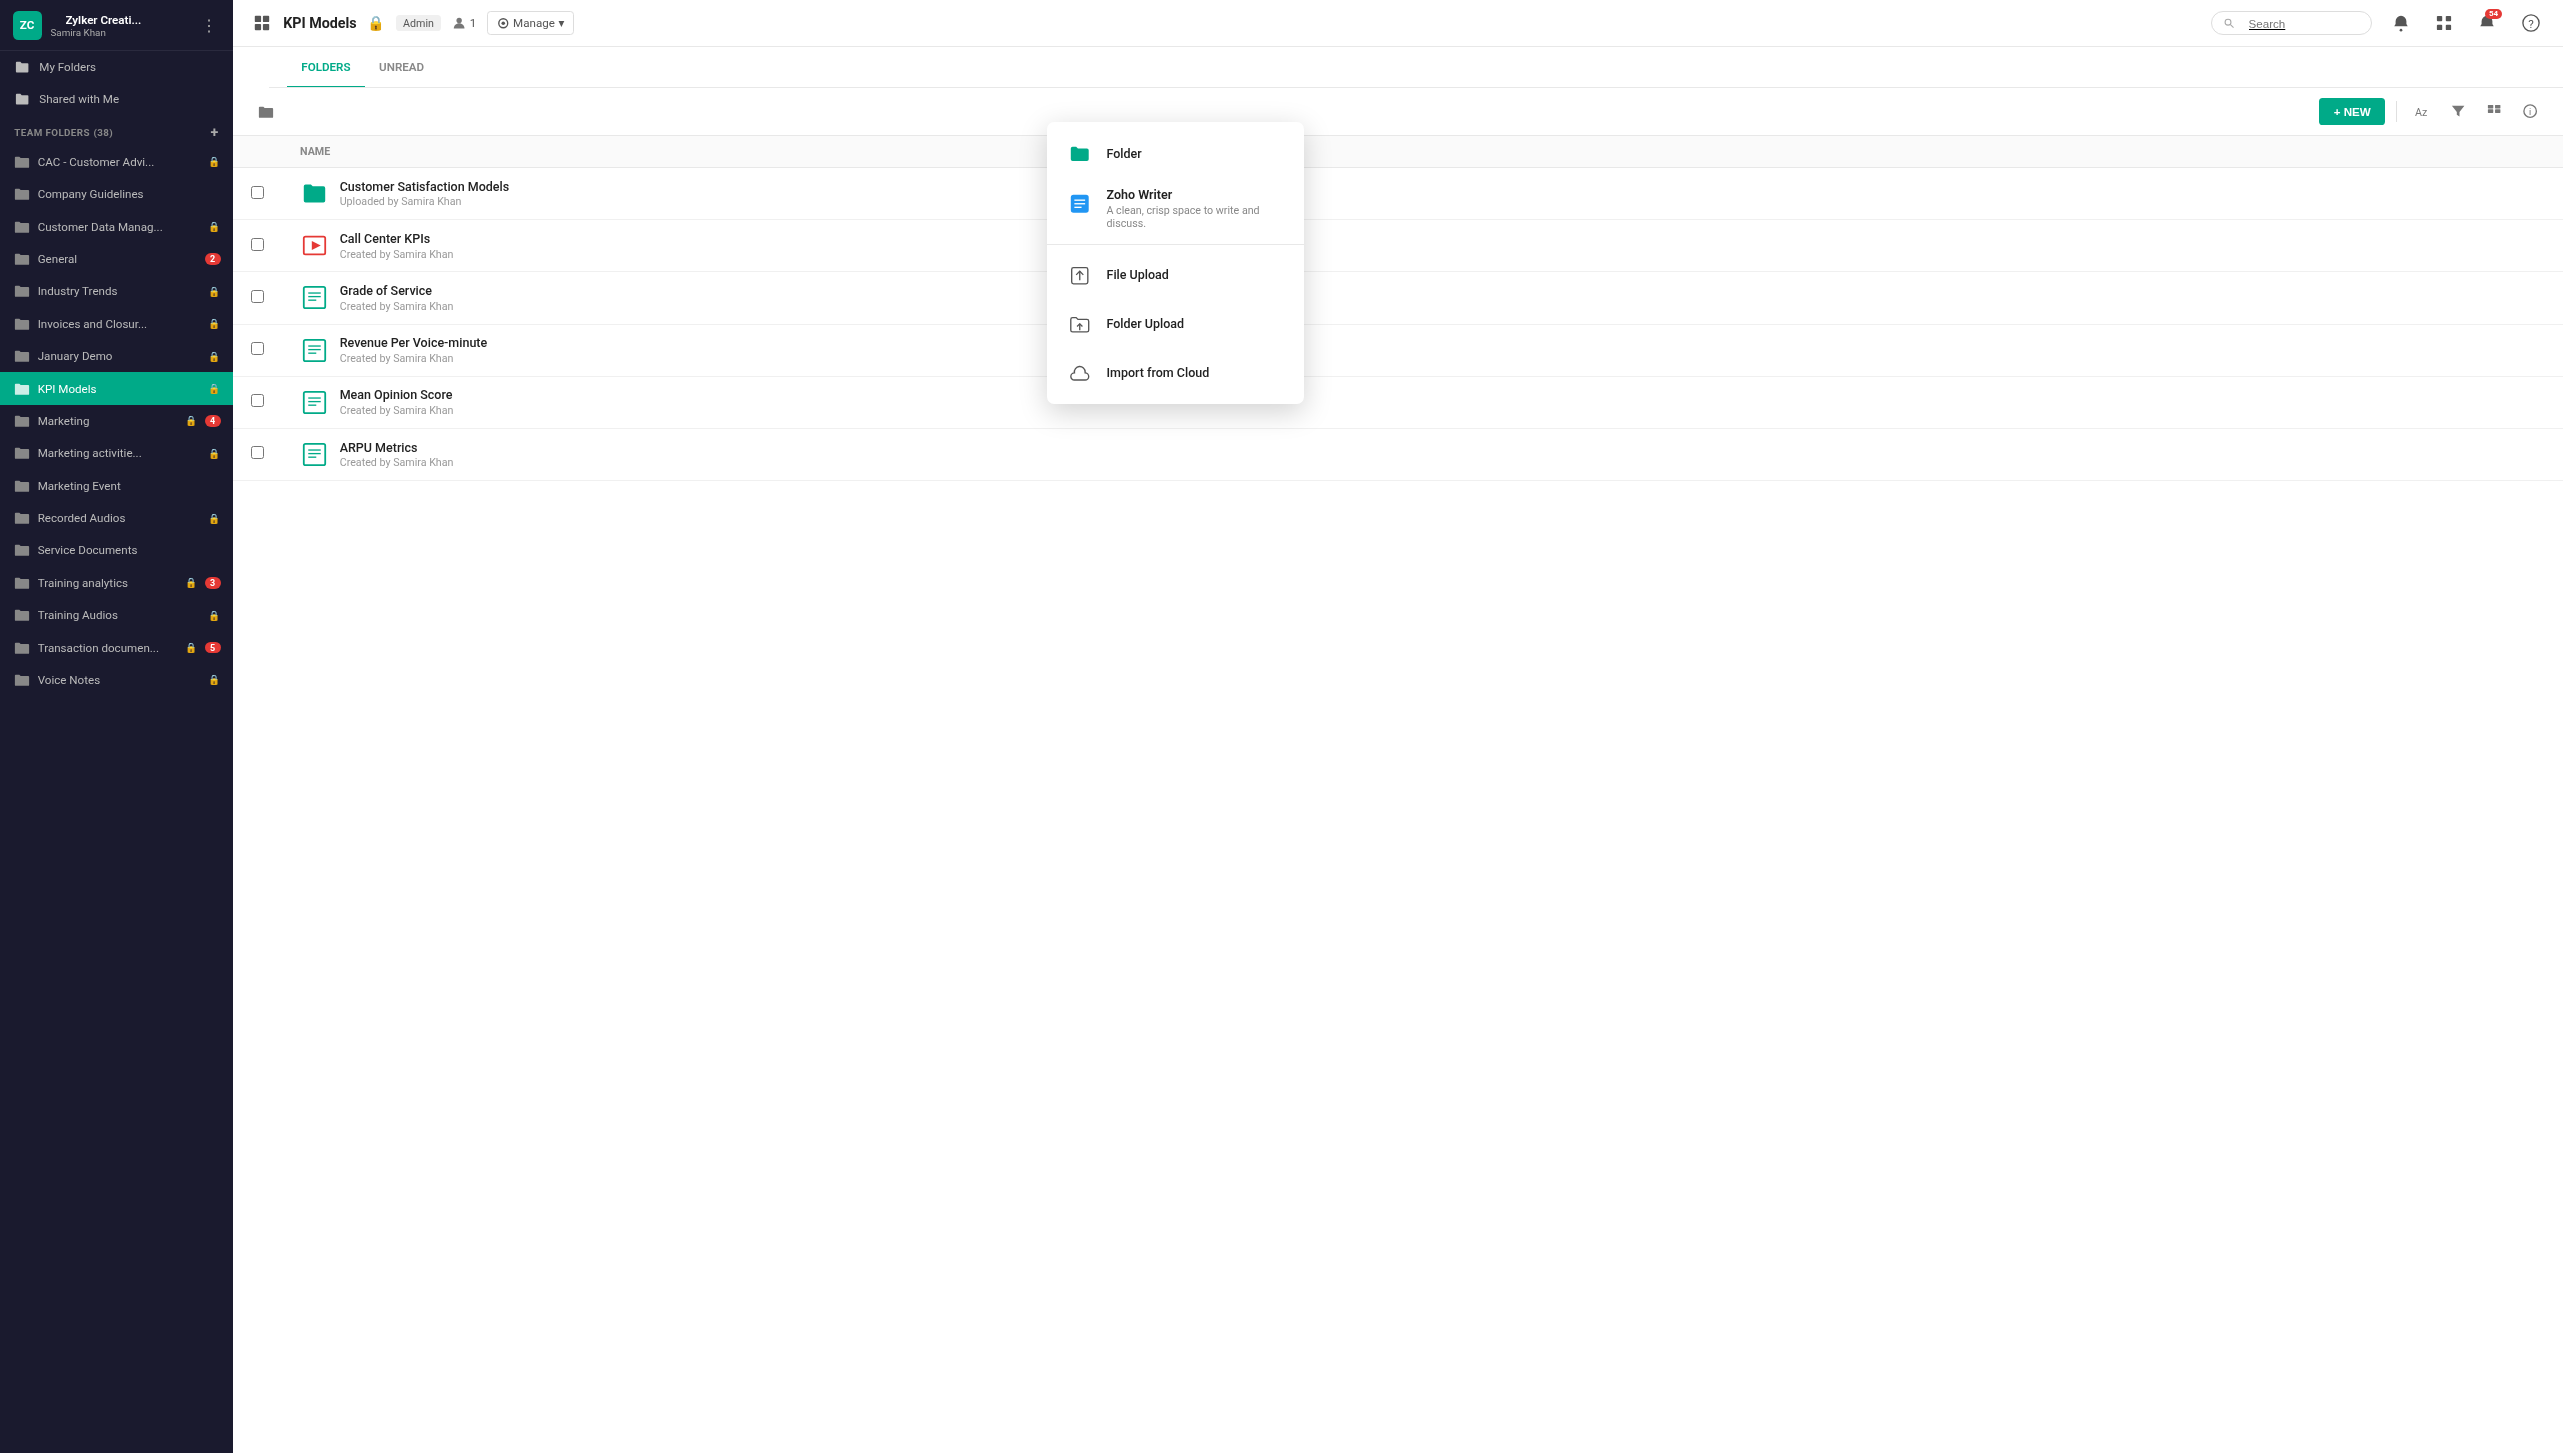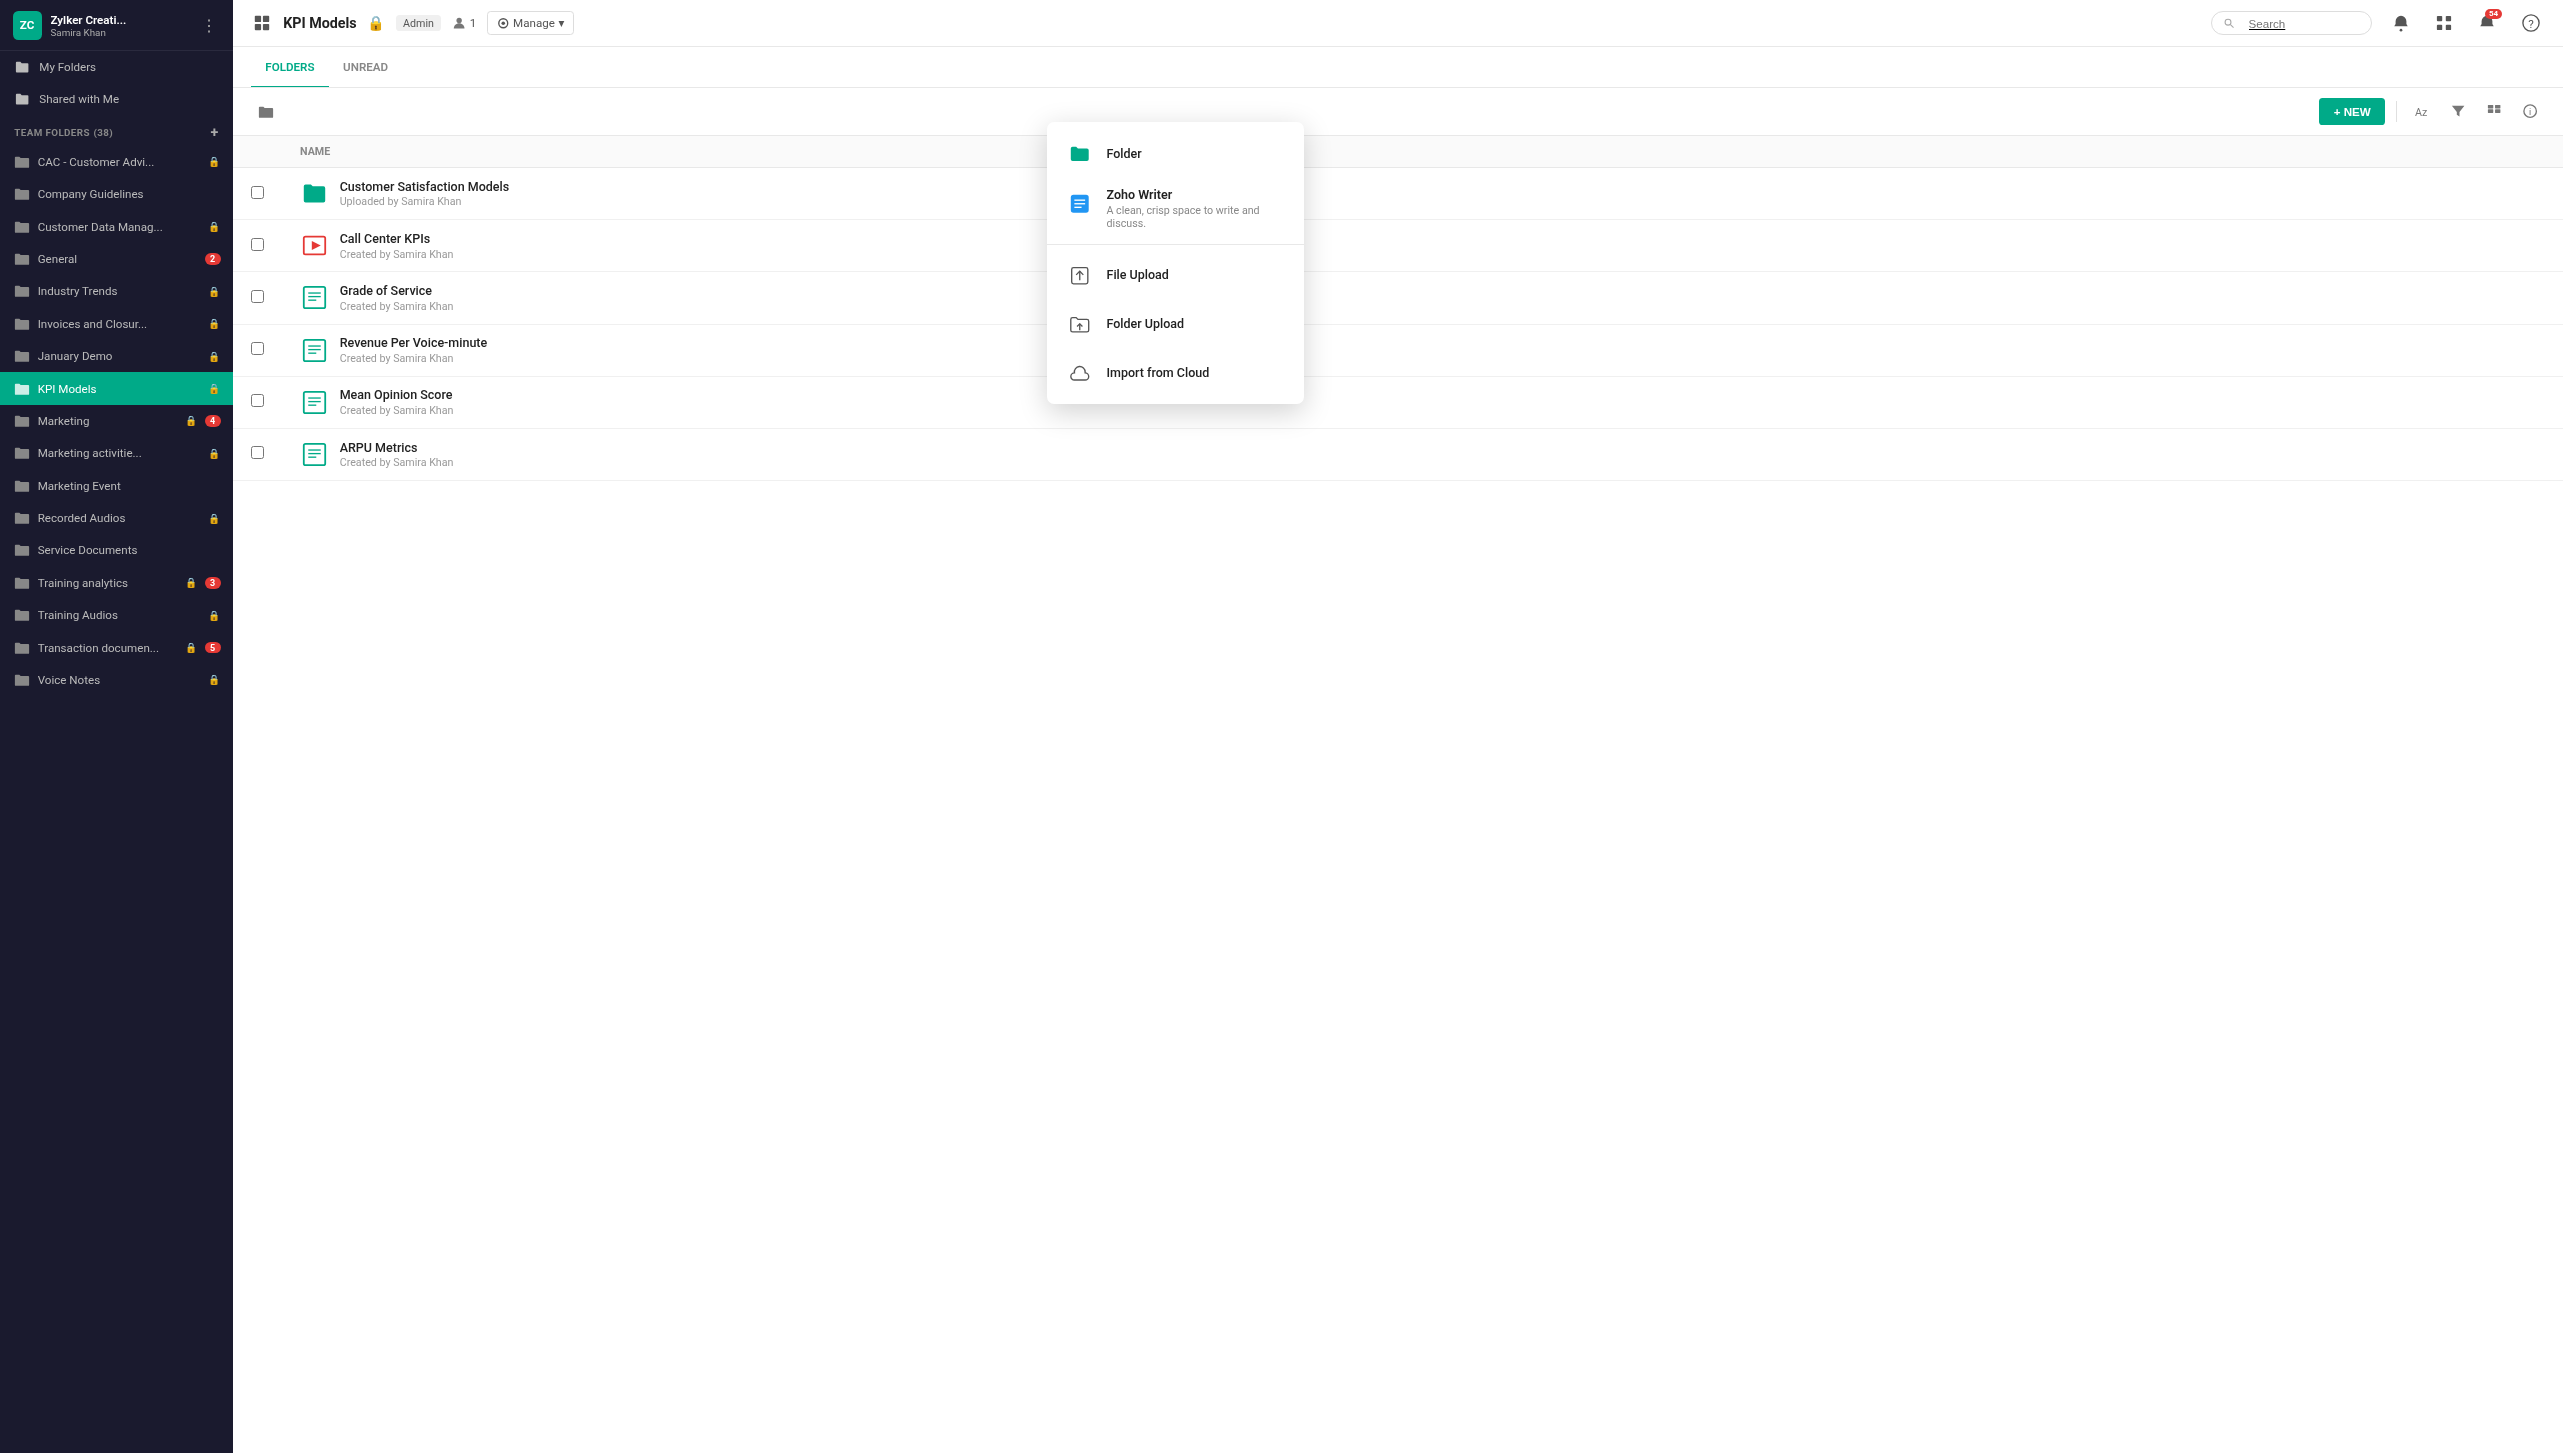--- a/index.html
+++ b/index.html
@@ -3,21 +3,21 @@
   <meta charset="utf-8">
   <style>
     * { box-sizing: border-box; margin: 0; padding: 0; }
     body { font-family: -apple-system, BlinkMacSystemFont, 'Segoe UI', Roboto, sans-serif; display: flex; height: 100vh; overflow: hidden; background: #f5f5f5; font-size: 12.5px; }
 
     
     .sidebar { width: 233px; min-width: 233px; background: #1a1a2e; color: #ccc; display: flex; flex-direction: column; overflow-y: auto; }
     .sidebar-header { display: flex; align-items: center; padding: 10.7px 12.5px; border-bottom: 0.9px solid #2a2a3e; }
     .sidebar-logo { width: 29px; height: 29px; background: #00aa88; border-radius: 5.4px; display: flex; align-items: center; justify-content: center; color: white; font-weight: bold; font-size: 11.6px; flex-shrink: 0; }
     .sidebar-org { flex: 1; margin-left: 9px; overflow: hidden; }
-    .sidebar-org-name { color: #fff; font-size: 11.6px; font-weight: 600; white-space: nowrap; overflow: hidden; text-overflow: ellipsis; }
+    .sidebar-org-name { color: #fff; font-size: 11.6px; font-weight: 600; white-space: nowrap; overflow: hidden; text-overflow: ellipsis; margin-left: 15px; }
     .sidebar-org-user { color: #aaa; font-size: 9.8px; }
     .sidebar-more { color: #aaa; cursor: pointer; font-size: 16px; padding: 3.6px; }
 
     .sidebar-nav-item { display: flex; align-items: center; padding: 8px 14.3px; cursor: pointer; color: #bbb; font-size: 11.6px; gap: 9px; }
     .sidebar-nav-item .nav-icon { width: 16px; height: 16px; display: flex; align-items: center; justify-content: center; flex-shrink: 0; }
 
     .team-folders-header { display: flex; align-items: center; padding: 9px 14.3px 5.4px; color: #888; font-size: 9.8px; font-weight: 700; letter-spacing: 0.4px; }
     .team-folders-header .plus-btn { margin-left: auto; color: #aaa; cursor: pointer; font-size: 14.3px; }
 
     .folder-item { display: flex; align-items: center; padding: 7.2px 12.5px; cursor: pointer; color: #bbb; font-size: 11.6px; gap: 7.2px; position: relative; }
@@ -37,21 +37,21 @@
     .topbar-badge { background: #f0f0f0; color: #555; border-radius: 3.6px; padding: 1.8px 7.2px; font-size: 10.7px; }
     .topbar-users { display: flex; align-items: center; gap: 3.6px; color: #555; font-size: 11.6px; }
     .topbar-manage { display: flex; align-items: center; gap: 3.6px; color: #555; font-size: 11.6px; cursor: pointer; border: 0.9px solid #ddd; border-radius: 3.6px; padding: 3.6px 9px; }
     .topbar-right { margin-left: auto; display: flex; align-items: center; gap: 14.3px; }
     .search-box { display: flex; align-items: center; border: 0.9px solid #ddd; border-radius: 18px; padding: 4.5px 12.5px; gap: 14px; width: 161px; text-decoration: underline; }
     .search-box input { border: none; outline: none; font-size: 11.6px; color: #555; width: 100%; background: transparent; }
     .topbar-icon-btn { width: 29px; height: 29px; display: flex; align-items: center; justify-content: center; color: #555; cursor: pointer; position: relative; }
     .notif-badge { position: absolute; top: 0; right: 0; background: #e53935; color: white; border-radius: 9px; font-size: 8px; padding: 0.9px 3.6px; font-weight: 700; }
 
     
-    .tabs { display: flex; padding: 0 18px; border-bottom: 0.9px solid #e8e8e8; background: #fff; }
+    .tabs { display: flex; padding: 0 18px; border-bottom: 0.9px solid #e8e8e8; background: #fff; margin-left: 36px; }
     .tab { padding: 12.5px 14.3px; font-size: 11.6px; font-weight: 600; color: #888; cursor: pointer; border-bottom: 1.8px solid transparent; }
     .tab.active { color: #00aa88; border-bottom: 1.8px solid #00aa88; }
 
     
     .toolbar { display: flex; align-items: center; padding: 9px 18px; border-bottom: 0.9px solid #e8e8e8; background: #fff; gap: 10px; }
     .toolbar-left { display: flex; align-items: center; gap: 7.2px; }
     .toolbar-right { margin-left: auto; display: flex; align-items: center; gap: 7.2px; }
     .btn-new { background: #00aa88; color: white; border: none; border-radius: 3.6px; padding: 7.2px 14.3px; font-size: 11.6px; font-weight: 600; cursor: pointer; display: flex; align-items: center; gap: 5.4px; }
     .toolbar-icon-btn { width: 29px; height: 29px; display: flex; align-items: center; justify-content: center; color: #777; cursor: pointer; border-radius: 3.6px; }
     .divider-v { width: 0.9px; height: 21.5px; background: #e0e0e0; margin: 0 3.6px; }

